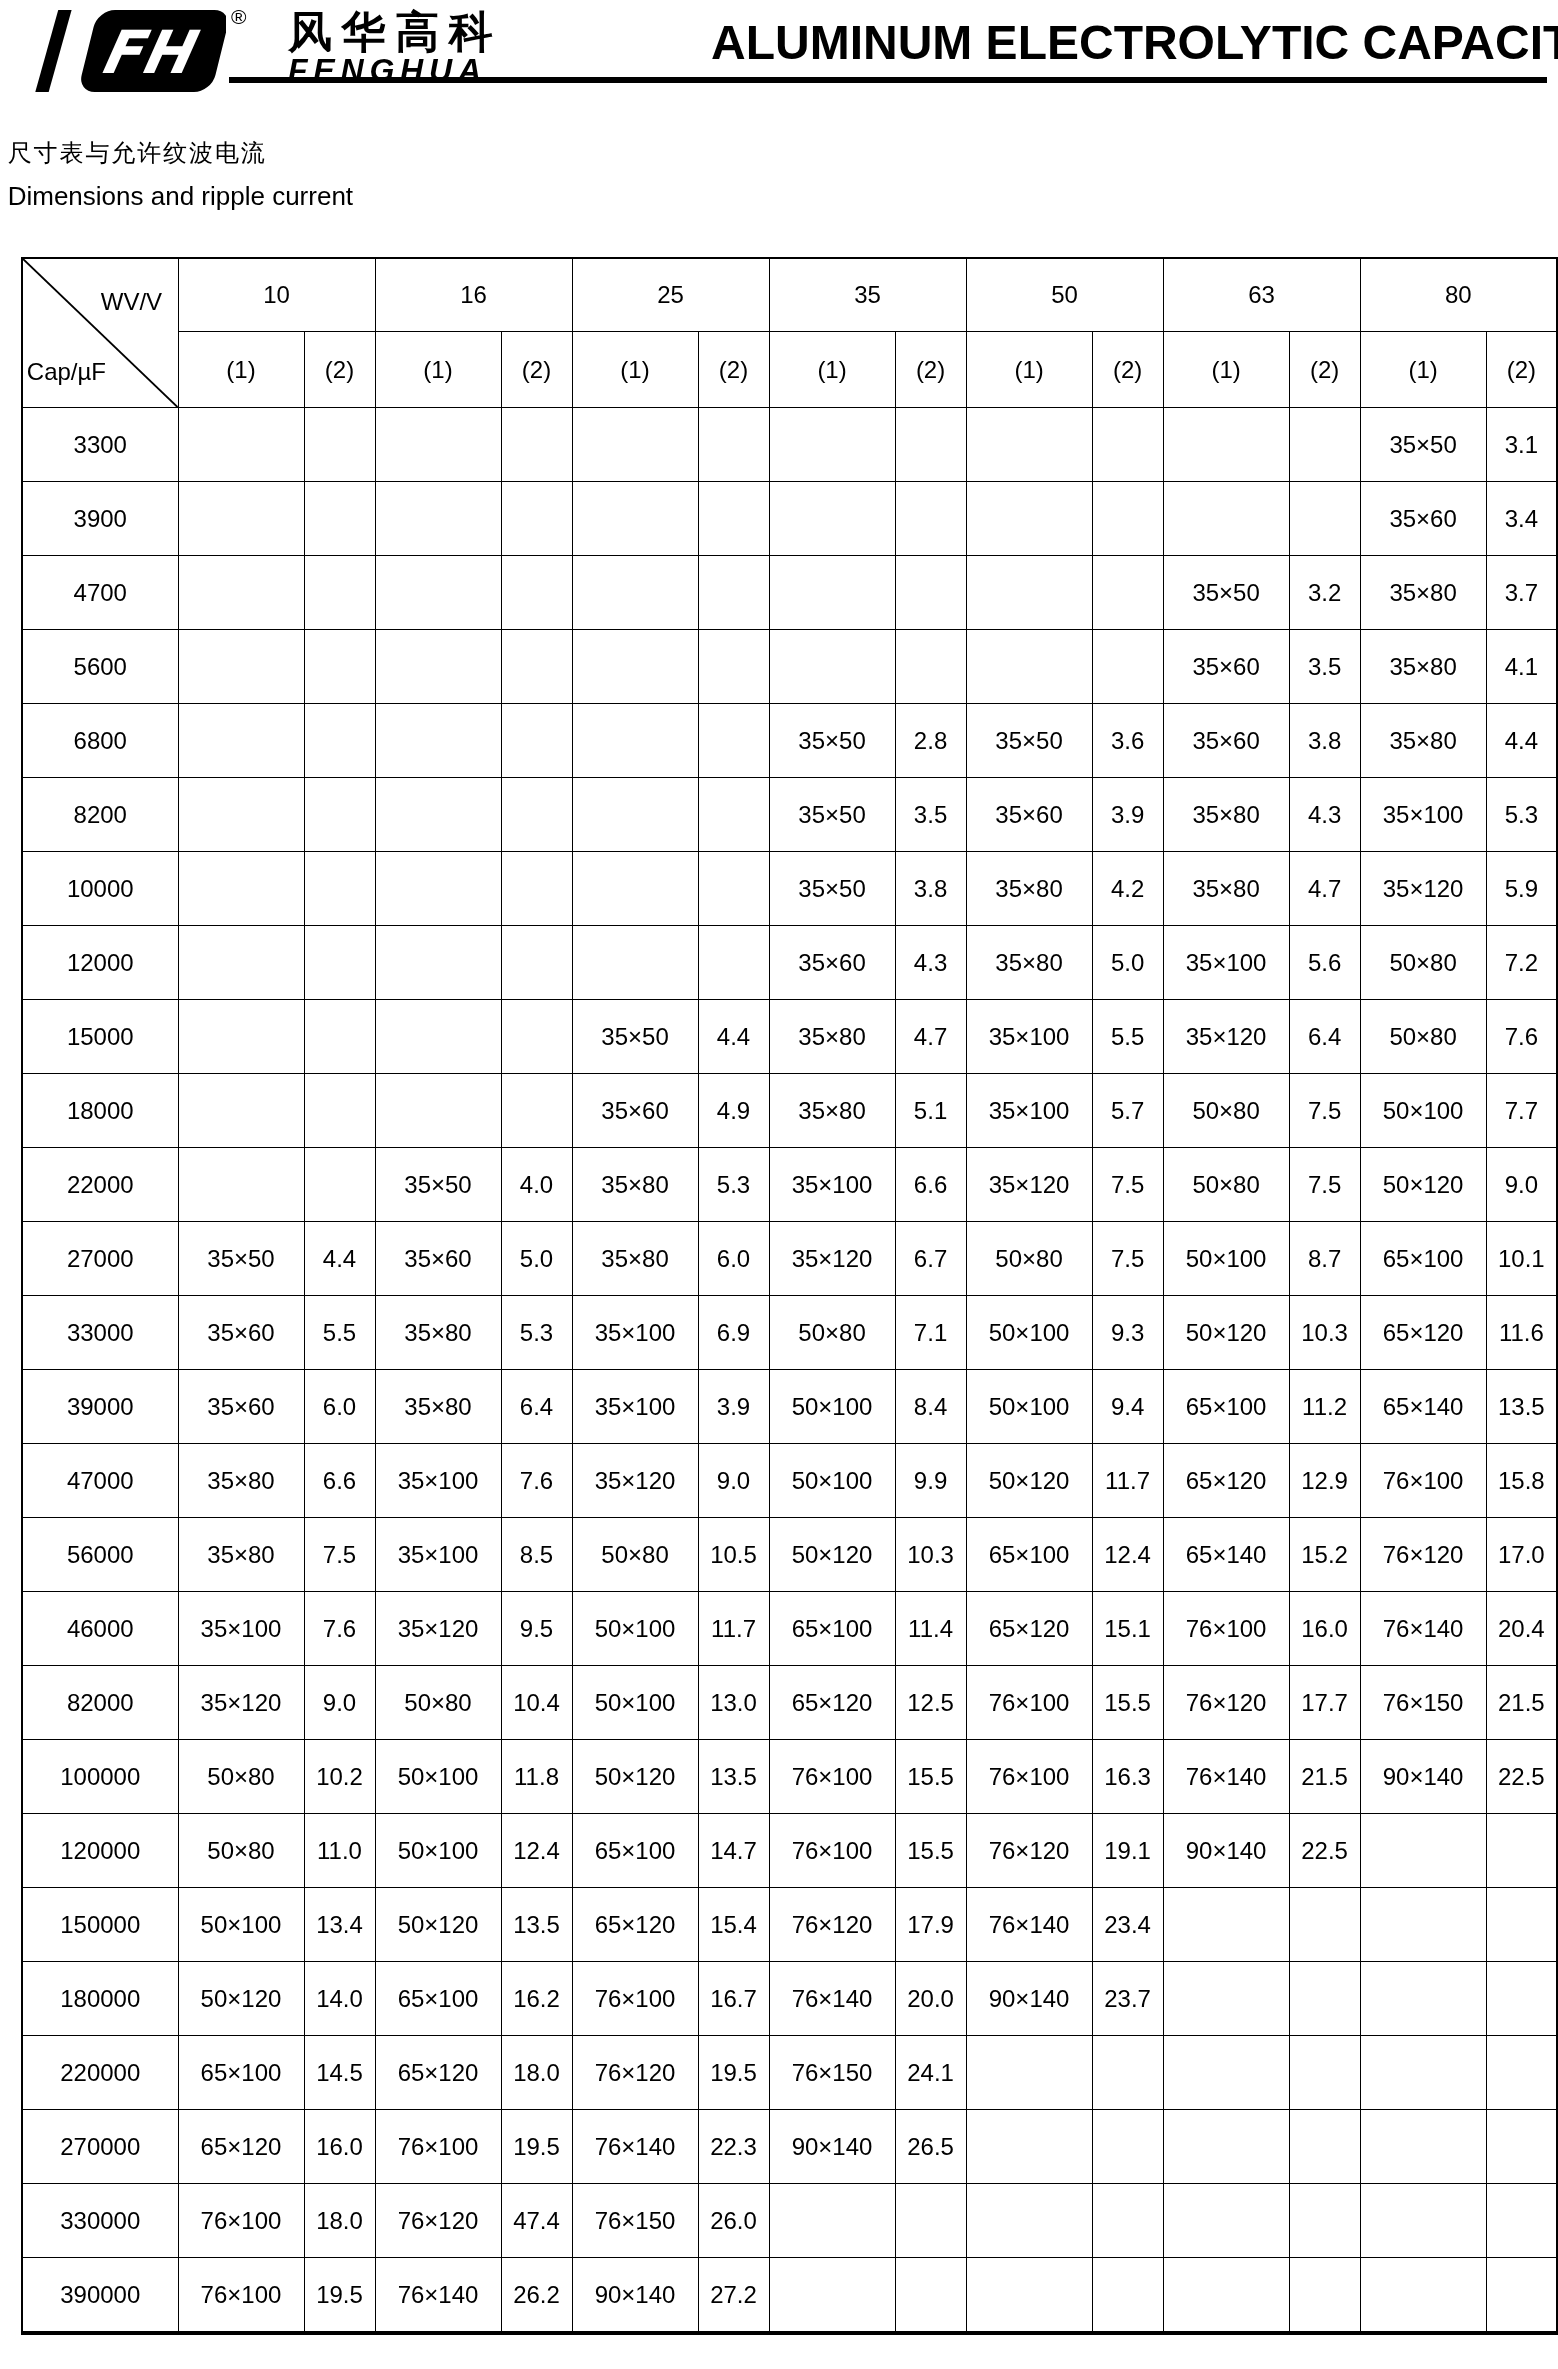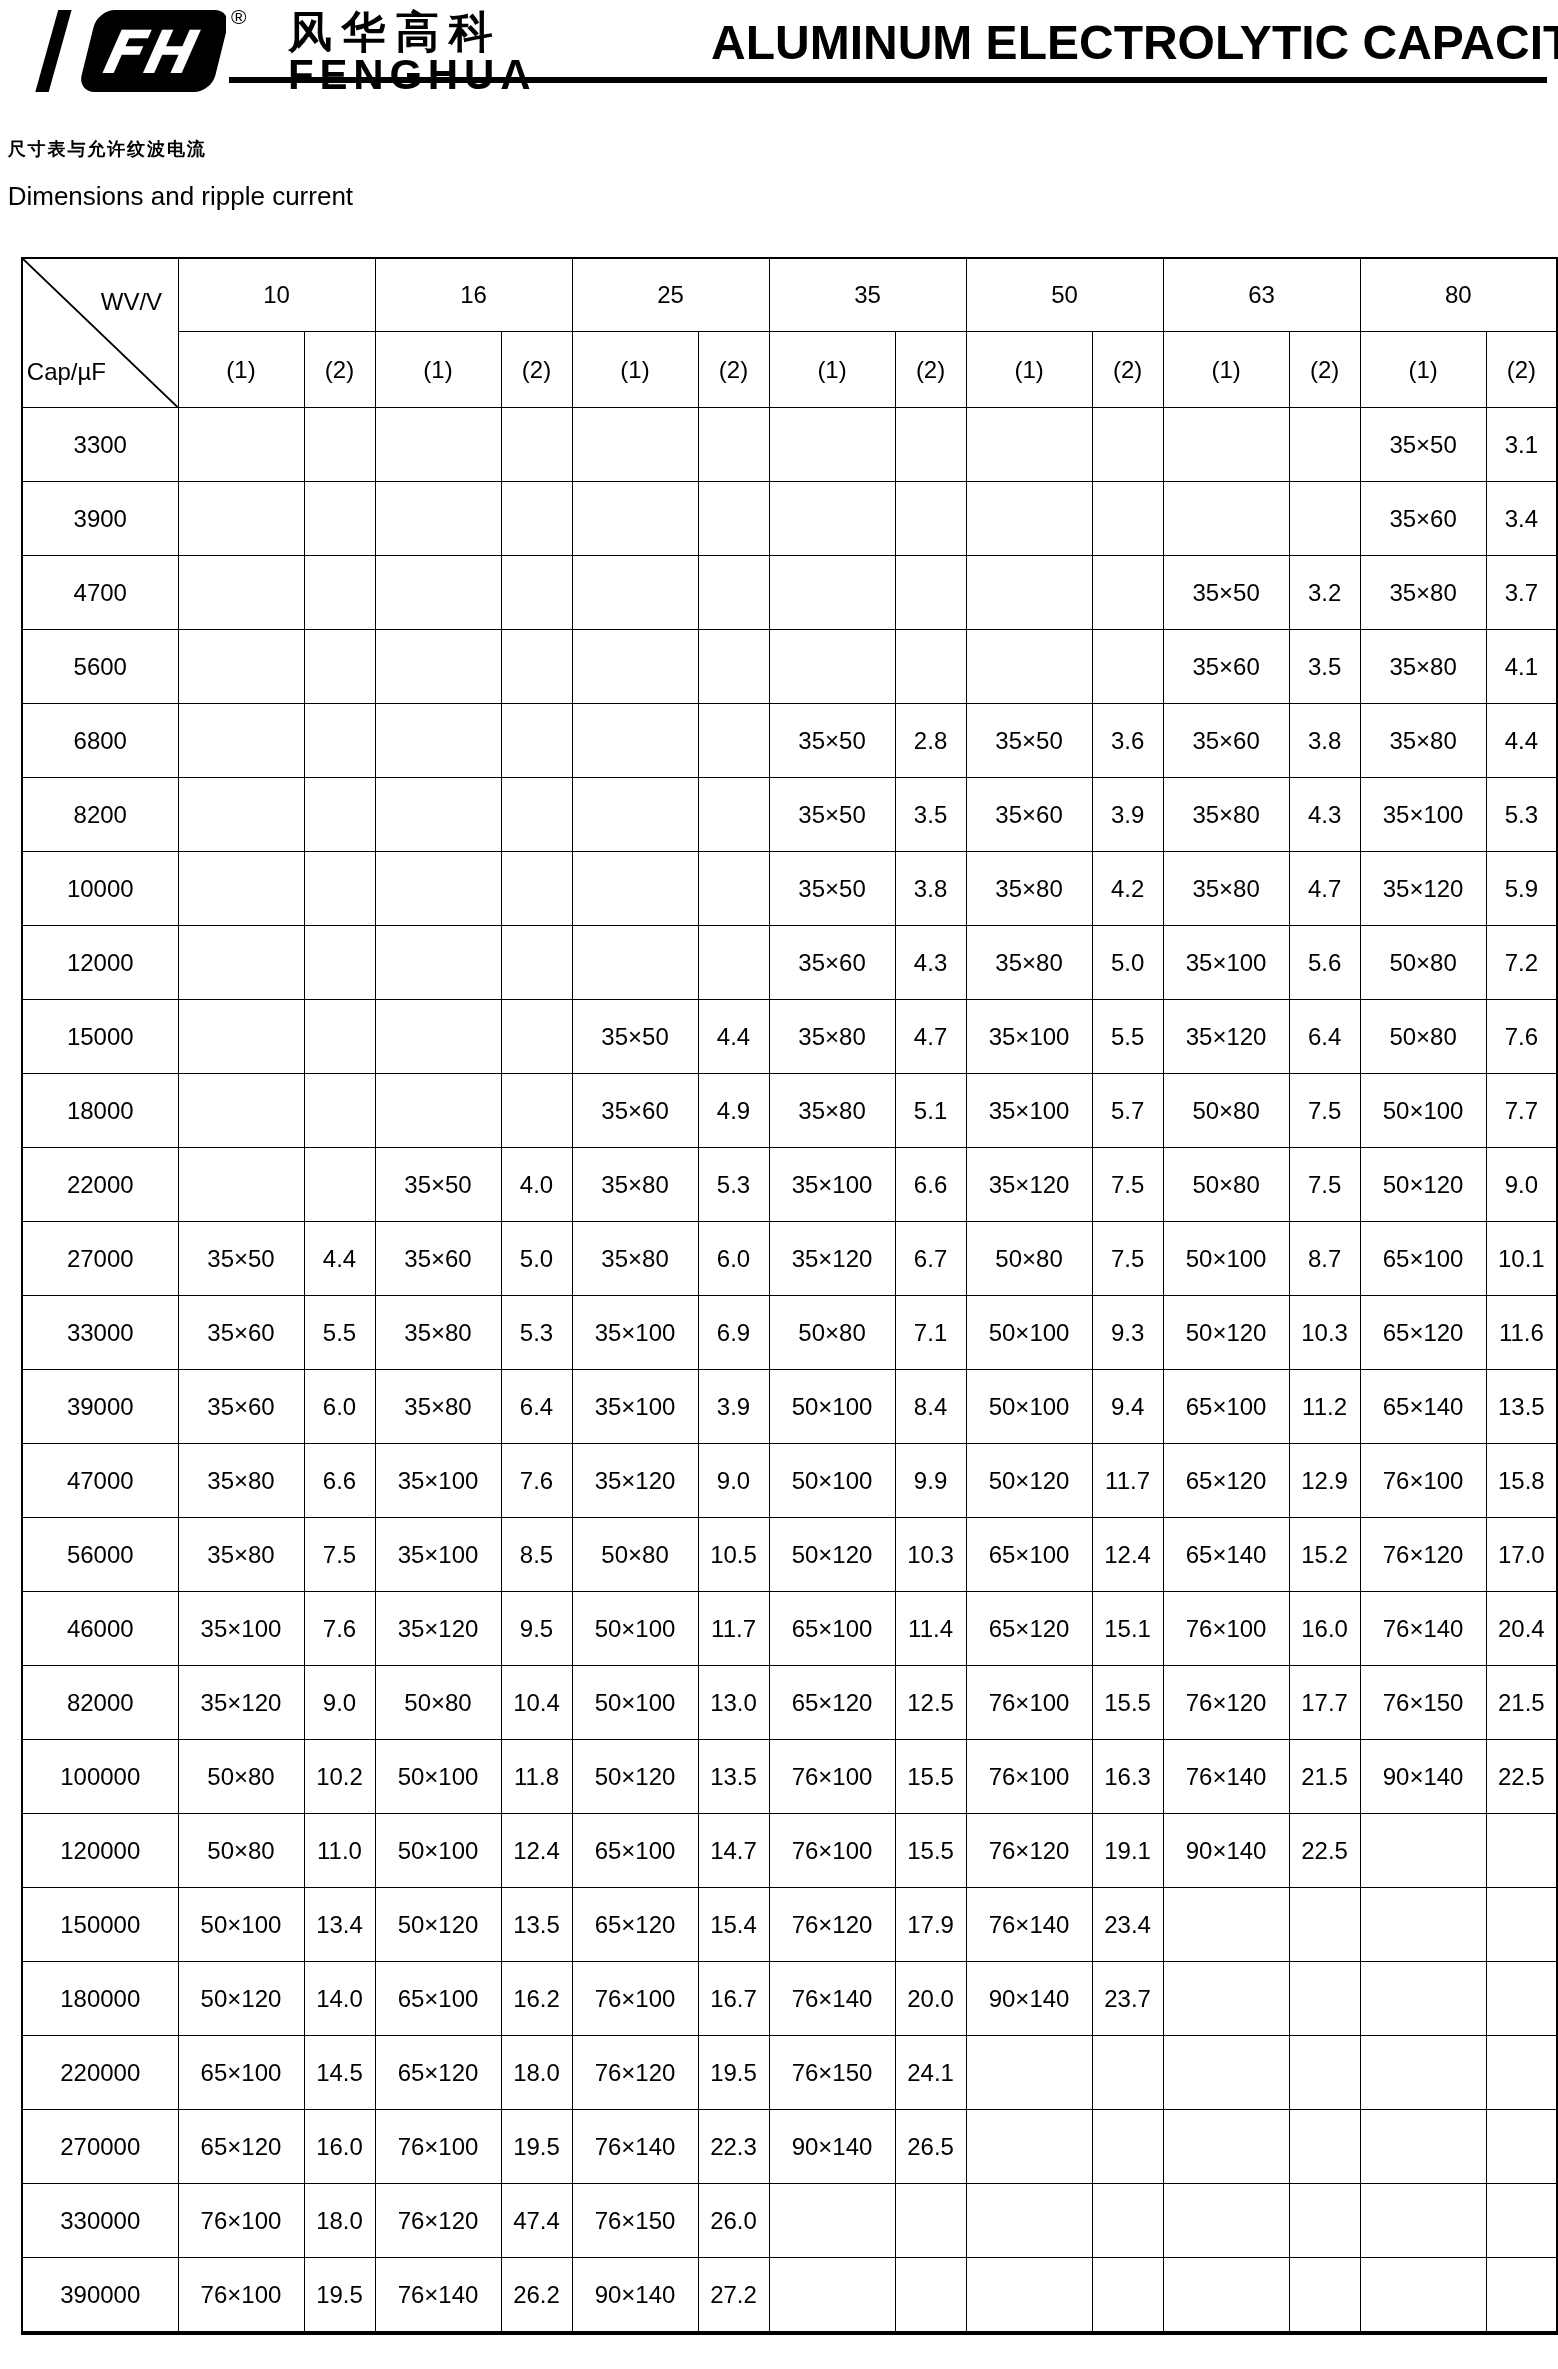--- a/index.html
+++ b/index.html
@@ -5,28 +5,28 @@
   html,body{margin:0;padding:0;background:#ffffff;}
   .page{
     position:relative;width:1558px;height:2369px;background:#ffffff;
     font-family:"Liberation Sans",sans-serif;color:#000;overflow:hidden;
   }
   
   .logo-mark{position:absolute;left:29px;top:7.7px;width:197px;height:86px;}
   .reg-mark{position:absolute;left:231px;top:5.8px;font-size:21px;line-height:1;}
   .brand-block{position:absolute;left:288px;top:9.6px;width:375px;}
   .brand-cn{font-size:44px;font-weight:900;letter-spacing:9.6px;line-height:1.0;white-space:nowrap;}
-  .brand-en{font-size:42px;font-weight:600;letter-spacing:5.8px;line-height:1.0;margin-top:0px;white-space:nowrap;}
+  .brand-en{font-size:32px;font-weight:600;letter-spacing:5.8px;line-height:1.0;margin-top:0px;white-space:nowrap;font-style:italic;}
   .doc-title{
     position:absolute;left:711px;top:15.4px;width:836px;text-align:center;
     font-size:48px;font-weight:bold;letter-spacing:0px;white-space:nowrap;
   }
   .header-rule{position:absolute;left:229px;top:77px;width:1318px;height:5.8px;background:#000;}
   
-  .section-cn{position:absolute;left:7.7px;top:137px;font-size:18px;font-weight:700;letter-spacing:1.9px;}
+  .section-cn{position:absolute;left:7.7px;top:137px;font-size:24px;font-weight:400;letter-spacing:1.9px;}
   .section-en{position:absolute;left:7.7px;top:181px;font-size:26px;font-weight:400;}
   
   .dim-table{
     position:absolute;left:21px;top:257px;width:1534px;
     border-collapse:collapse;table-layout:fixed;
     border:2.9px solid #000;border-bottom-width:4.8px;
   }
   .dim-table th,.dim-table td{
     border:1px solid #000;border-top-width:1.9px;border-bottom-width:1.9px;
     text-align:center;vertical-align:middle;padding:0;

